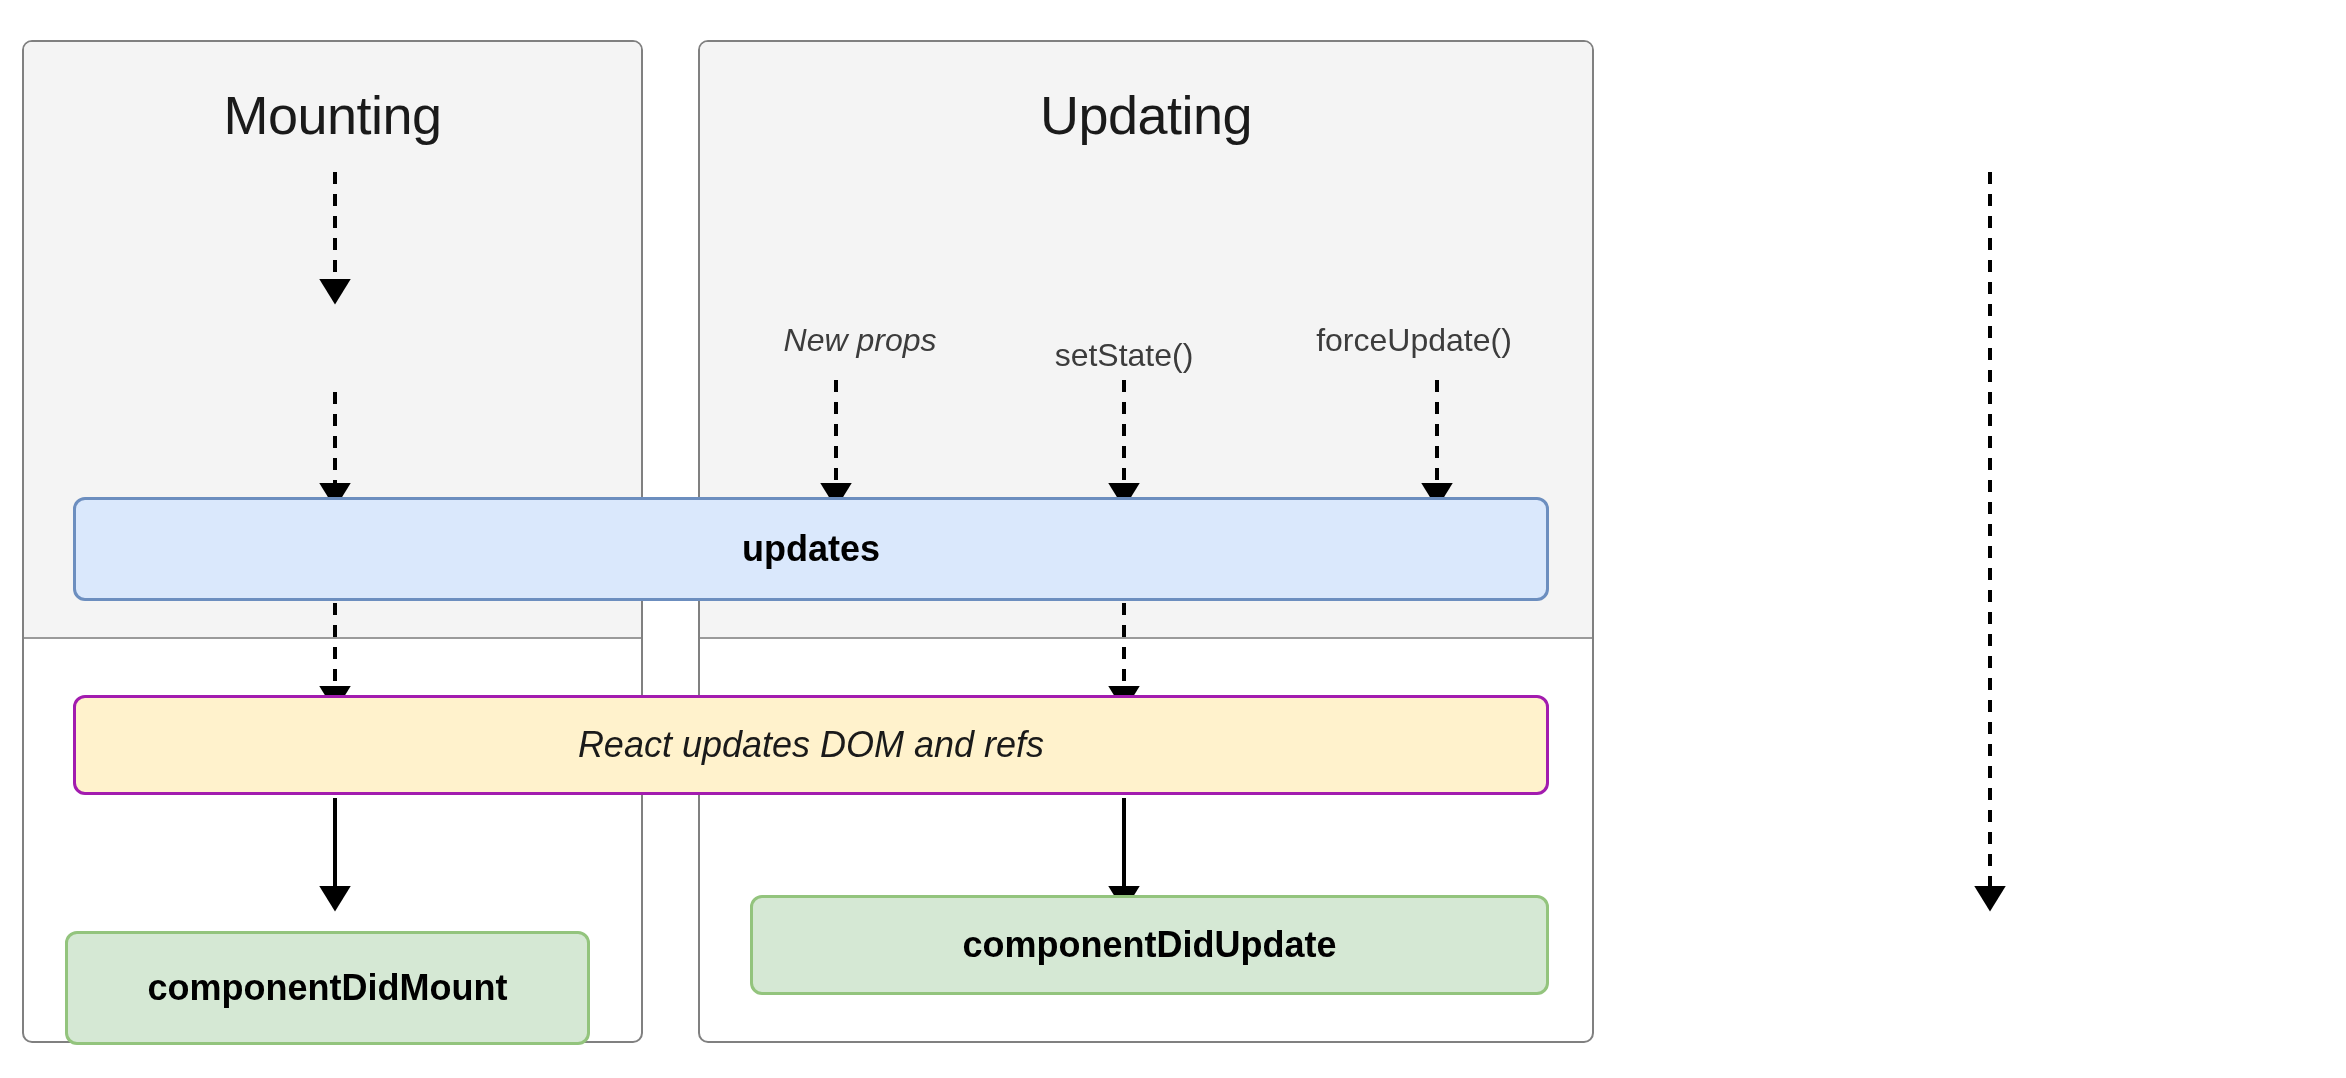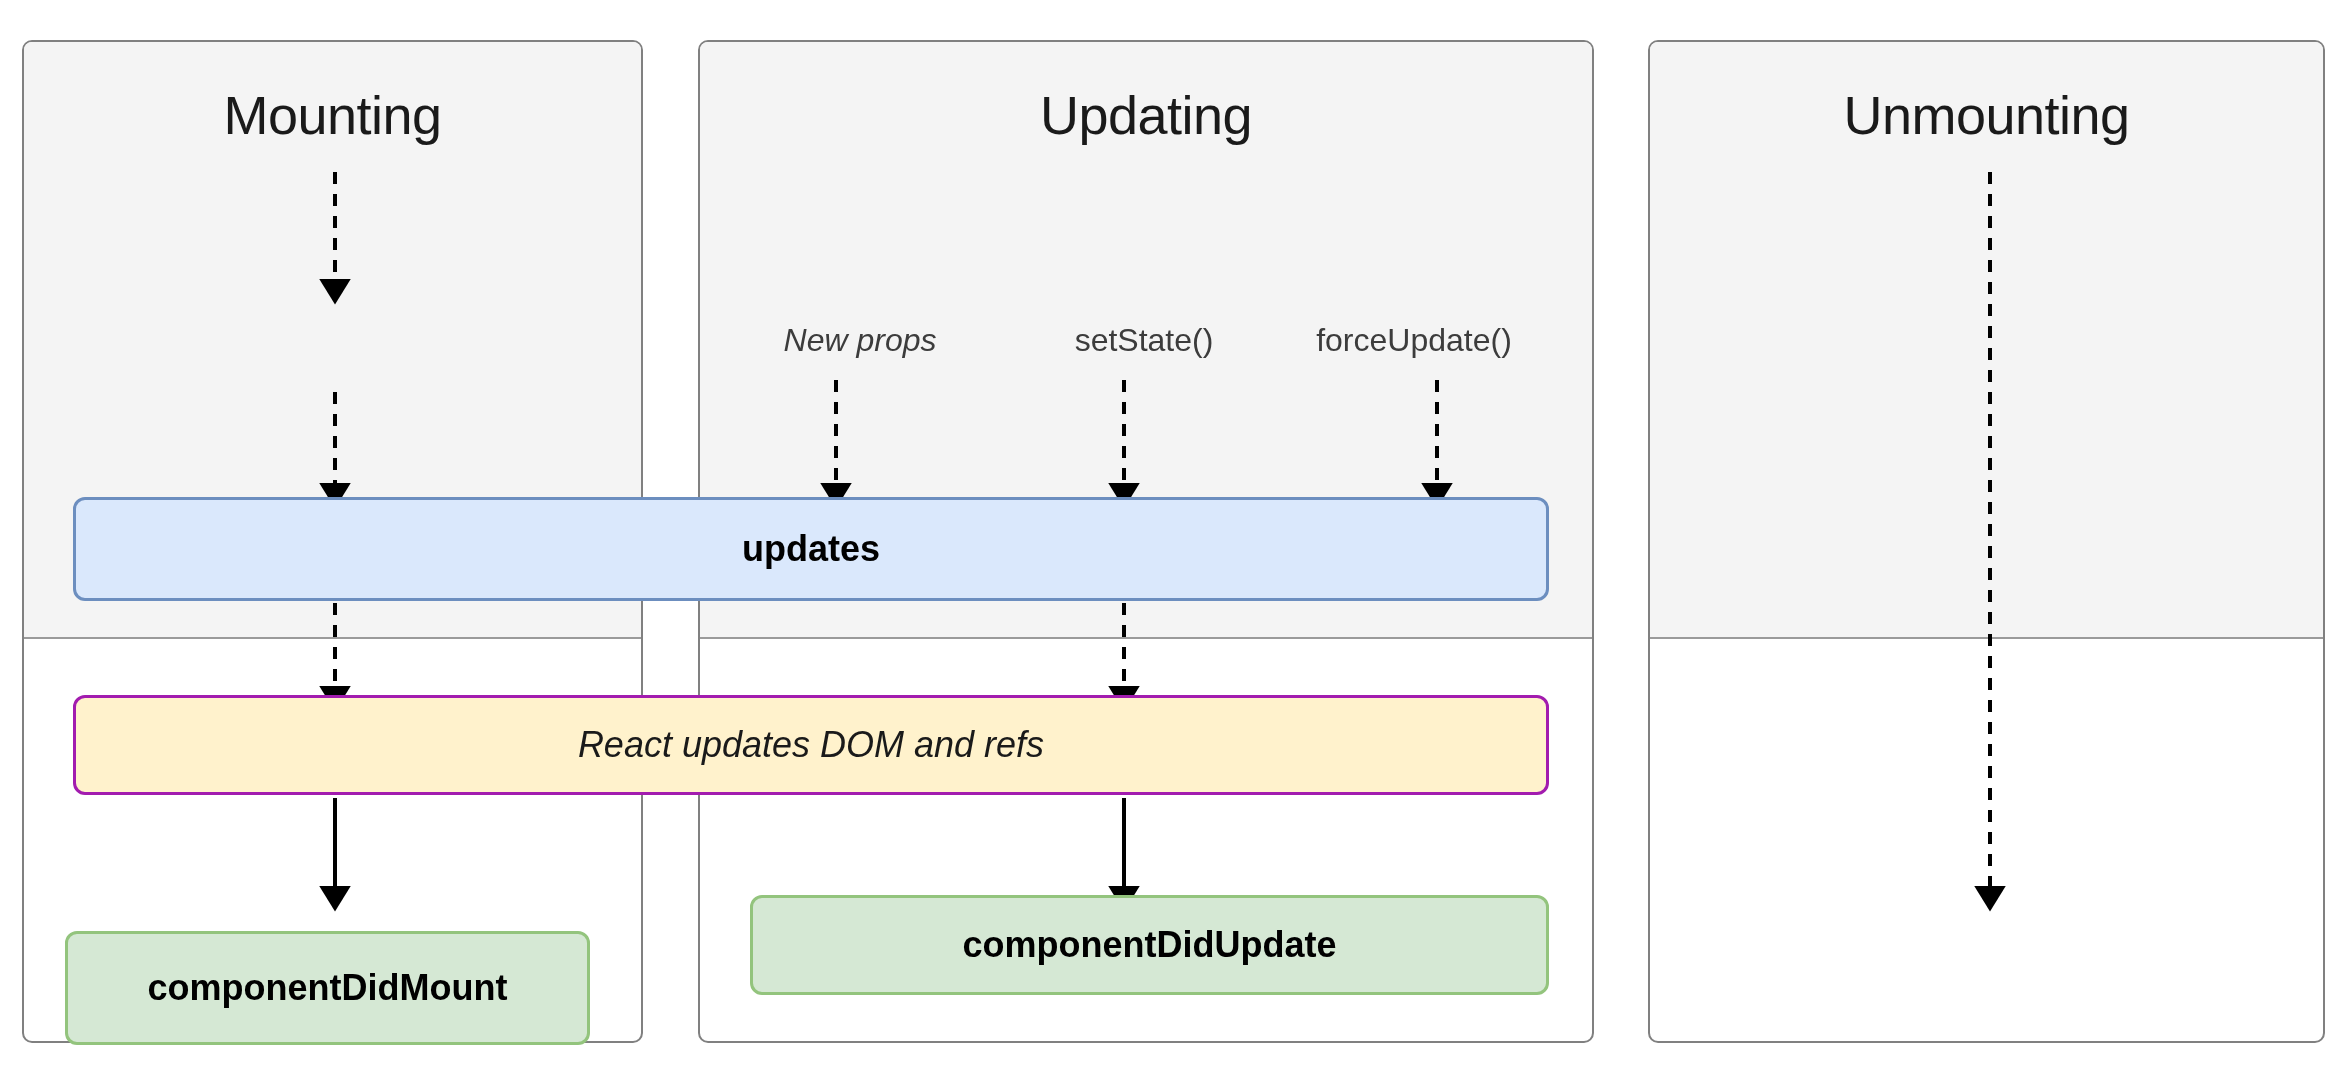--- a/index.html
+++ b/index.html
@@ -106,24 +106,20 @@
   <div class="panel" style="left:22px; top:40px; width:621px; height:1003px;">
     <div class="panel-shade" style="height:597px;"></div>
     <div class="panel-title" style="top:42px;">Mounting</div>
   </div>
 
   <div class="panel" style="left:698px; top:40px; width:896px; height:1003px;">
     <div class="panel-shade" style="height:597px;"></div>
     <div class="panel-title" style="top:42px;">Updating</div>
   </div>
 
-  <div class="panel" style="left:1648px; top:40px; width:677px; height:1003px;">
-    <div class="panel-shade" style="height:597px;"></div>
-    <div class="panel-title" style="top:42px;">Unmounting</div>
-  </div>
 
   <svg class="conn" style="left:0; top:0; width:2346px; height:1078px;" viewBox="0 0 2346 1078" xmlns="http://www.w3.org/2000/svg">
     <defs>
       <marker id="arrowhead" markerWidth="7" markerHeight="8" refX="0.6" refY="4" orient="auto" markerUnits="strokeWidth">
         <path d="M0,0 L0,8 L6.5,4 z" fill="#000000"></path>
       </marker>
     </defs>
 
     <line x1="335" y1="172" x2="335" y2="281" stroke="#000000" stroke-width="4" stroke-dasharray="12 10" marker-end="url(#arrowhead)"></line>
 
@@ -140,21 +136,21 @@
     <line x1="1437" y1="380" x2="1437" y2="485" stroke="#000000" stroke-width="4" stroke-dasharray="12 10" marker-end="url(#arrowhead)"></line>
 
     <line x1="1124" y1="603" x2="1124" y2="688" stroke="#000000" stroke-width="4" stroke-dasharray="12 10" marker-end="url(#arrowhead)"></line>
 
     <line x1="1124" y1="798" x2="1124" y2="888" stroke="#000000" stroke-width="4" marker-end="url(#arrowhead)"></line>
 
     <line x1="1990" y1="172" x2="1990" y2="888" stroke="#000000" stroke-width="4" stroke-dasharray="12 10" marker-end="url(#arrowhead)"></line>
   </svg>
 
   <div class="trigger-label italic" style="left:860px; top:322px;">New props</div>
-  <div class="trigger-label" style="left:1124px; top:322px;margin-left:20px;">setState()</div>
+  <div class="trigger-label" style="left:1124px; top:337px;">setState()</div>
   <div class="trigger-label" style="left:1414px; top:322px;">forceUpdate()</div>
 
 
   <div class="lbox blue" style="left:73px; top:497px; width:1476px; height:104px;">updates</div>
 
   <div class="lbox yellow" style="left:73px; top:695px; width:1476px; height:100px;">React updates DOM and refs</div>
 
   <div class="lbox green" style="left:65px; top:895px; width:525px; height:114px;margin-top:36px;">componentDidMount</div>
 
   <div class="lbox green" style="left:750px; top:895px; width:799px; height:100px;">componentDidUpdate</div>

